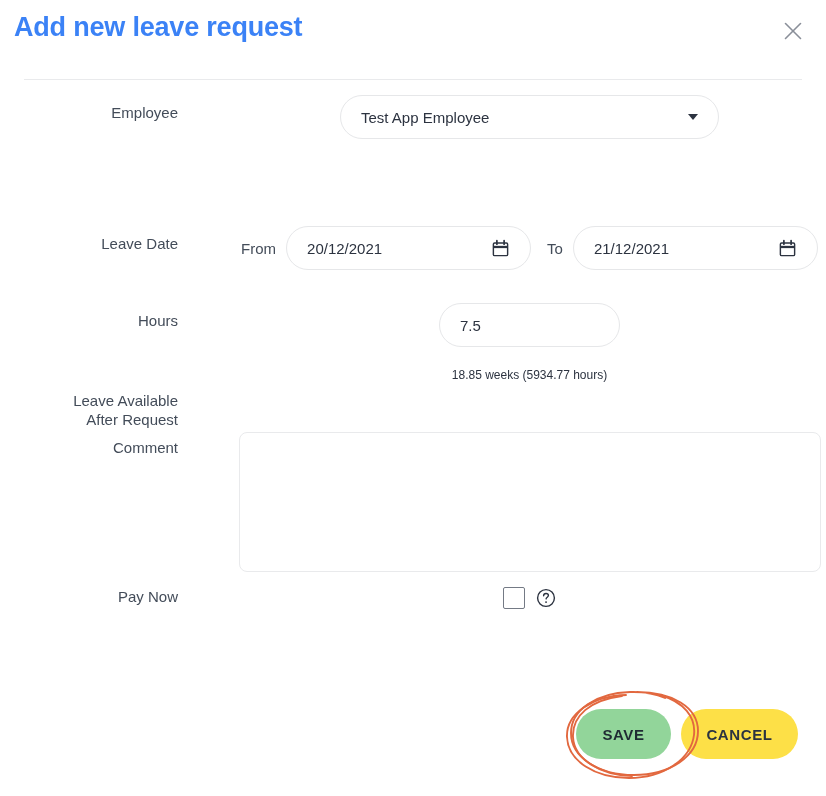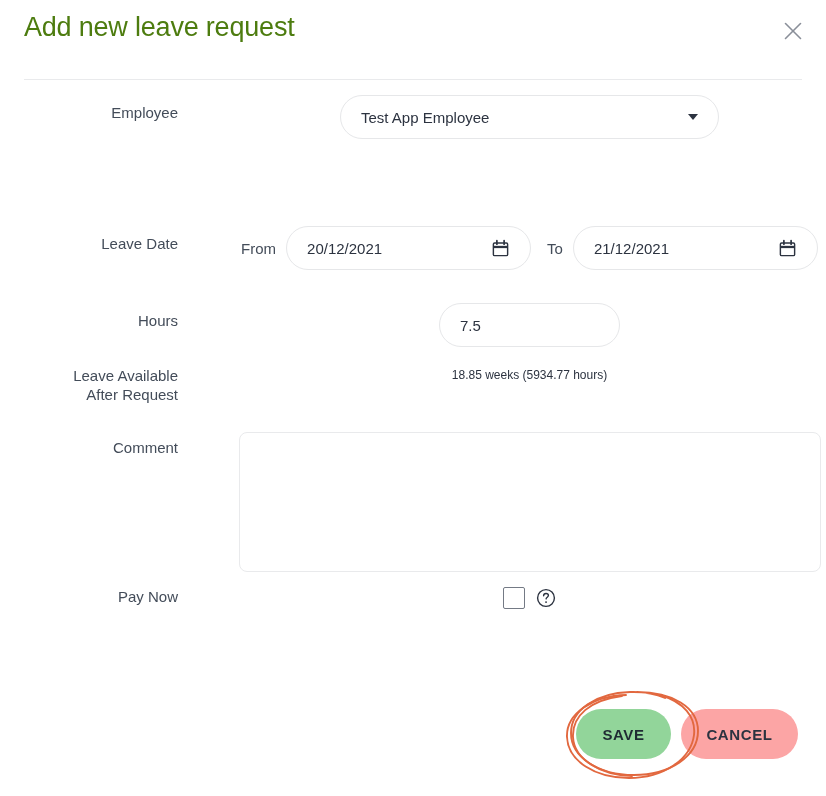--- a/index.html
+++ b/index.html
@@ -13,26 +13,26 @@
     height: 796px;
     position: relative;
     font-family: "Liberation Sans", sans-serif;
     color: #39414d;
     overflow: hidden;
   }
 
   
   .dialog-title {
     position: absolute;
-    left: 24px;
+    left: 14px;
     top: 12px;
     font-size: 27px;
-    font-weight: 400;
+    font-weight: 700;
     letter-spacing: -0.2px;
-    color: #4d7c0f;
+    color: #3b82f6;
     white-space: nowrap;
   }
   .close-btn {
     position: absolute;
     right: 14px;
     top: 12px;
     width: 38px;
     height: 38px;
     display: flex;
     align-items: center;
@@ -177,21 +177,21 @@
     justify-content: center;
   }
   .btn-save {
     width: 95px;
     background: #92d59a;
     color: #1f2a33;
     margin-right: 10px;
   }
   .btn-cancel {
     width: 117px;
-    background: #fca5a5;
+    background: #fde047;
     color: #2c3340;
   }
 
   
   .annotation {
     position: absolute;
     left: 560px;
     top: 683px;
     width: 150px;
     height: 105px;
@@ -262,21 +262,21 @@
   <div class="row" style="height:66px;">
     <div class="lbl" style="padding-top:13px;">Hours</div>
     <div class="field-area" style="height:54px;">
       <div class="pill hours-pill">
         <span class="val">7.5</span>
       </div>
     </div>
   </div>
 
   <div class="row" style="height:60px;">
-    <div class="lbl" style="padding-top:2px;">
+    <div class="lbl" style="padding-top:2px;margin-top:25px;">
       <div>Leave Available</div>
       <div>After Request</div>
     </div>
     <div class="field-area" style="align-items:flex-start;">
       <span class="plain-value" style="line-height:22px;">18.85 weeks (5934.77 hours)</span>
     </div>
   </div>
 
   <div class="row" style="height:162px;">
     <div class="lbl" style="padding-top:14px;">Comment</div>

